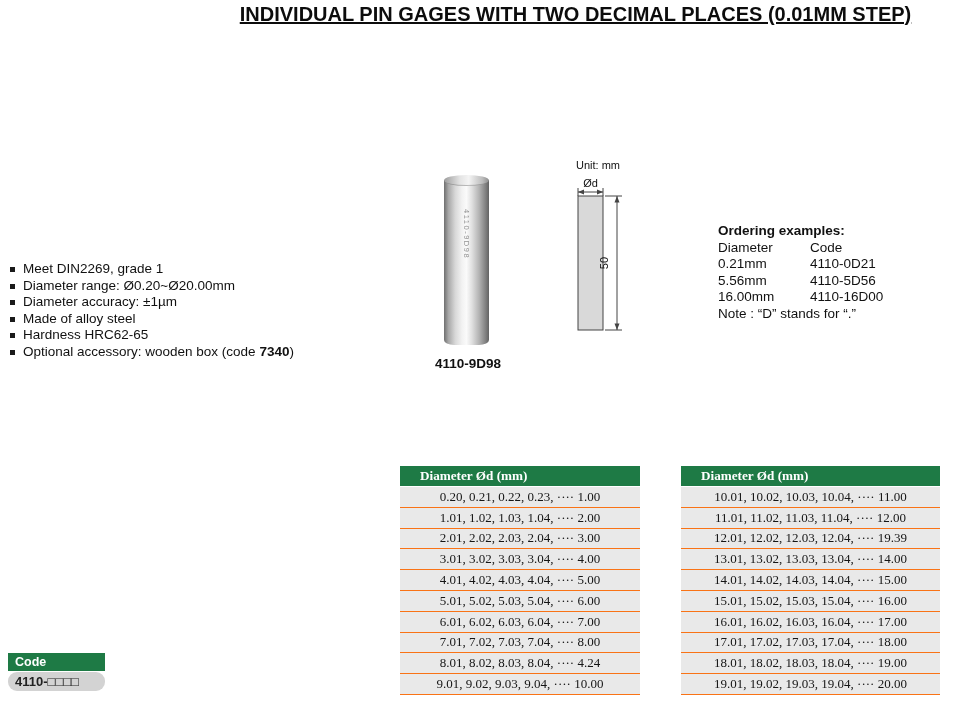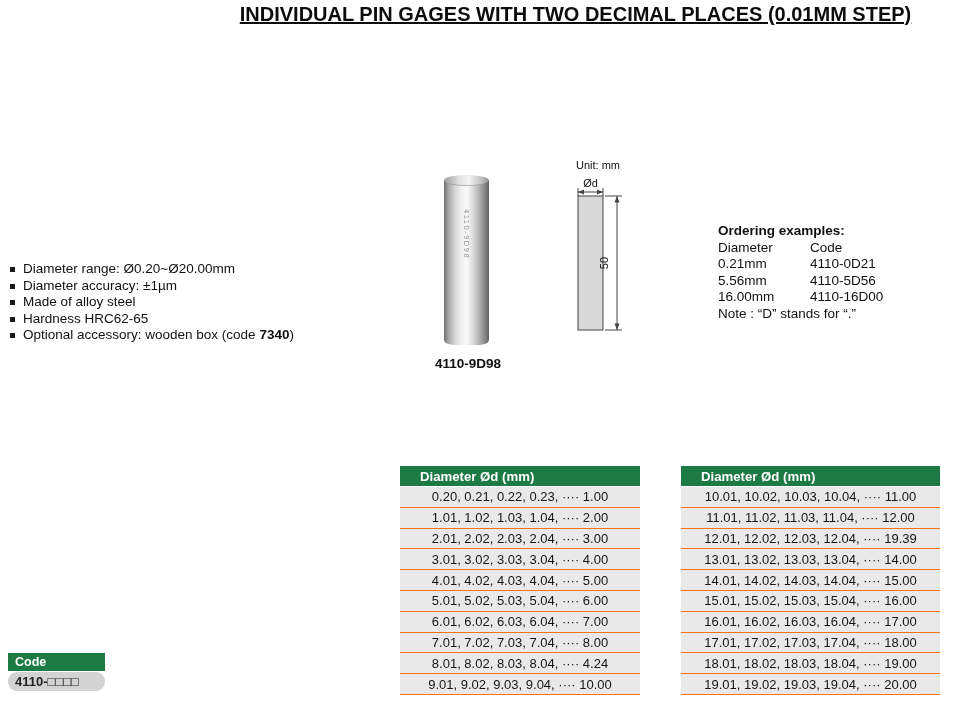--- a/index.html
+++ b/index.html
@@ -41,21 +41,21 @@
   .drawing { position:absolute; left:560px; top:156px; }
   .d-small { font:11px "Liberation Sans", sans-serif; fill:#111; }
   .d-line { stroke:#444; stroke-width:1; }
   .d-rect { fill:#d9d9d9; stroke:#444; stroke-width:1; }
   .d-arrow { fill:#444; }
   
   .ordering { position:absolute; left:718px; top:223px; width:215px; font-size:13.5px; line-height:16.6px; }
   .ordering-title { font-weight:700; }
   .ordering-row { display:grid; grid-template-columns:92px auto; }
   
-  .ptable { position:absolute; top:466px; }
+  .ptable { position:absolute; top:466px;font-family:Liberation Serif, serif; }
   .ptable.left  { left:400px; width:240px; }
   .ptable.right { left:681px; width:259px; }
   .ptable-header {
     height:20px; background:var(--green); color:#fff; font-weight:700; font-size:13.2px;
     display:flex; align-items:center; padding-left:20px; border-bottom:1px solid #fff;
   }
   .ptable-row {
     height:19.8px; background:#e9e9e9; border-bottom:1px solid #f97316;
     display:flex; align-items:center; justify-content:center; font-size:13px; color:#151515;
   }
@@ -71,20 +71,24 @@
   }
 </style>
 </head>
 <body>
 
 <div class="page">
 
   <div class="title">INDIVIDUAL PIN GAGES WITH TWO DECIMAL PLACES (0.01MM STEP)</div>
 
   <div class="features">
+    <div class="feature">
+      <span class="bullet"></span>
+      <span>Meet DIN2269, grade 1</span>
+    </div>
     <div class="feature">
       <span class="bullet"></span>
       <span>Diameter range: Ø0.20~Ø20.00mm</span>
     </div>
     <div class="feature">
       <span class="bullet"></span>
       <span>Diameter accuracy: ±1µm</span>
     </div>
     <div class="feature">
       <span class="bullet"></span>

